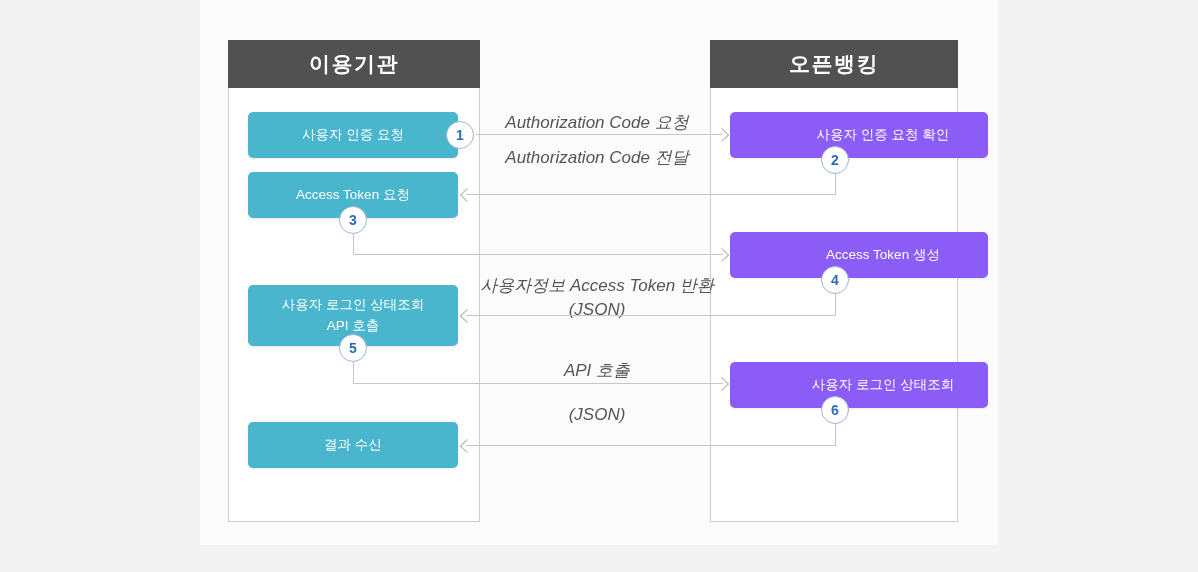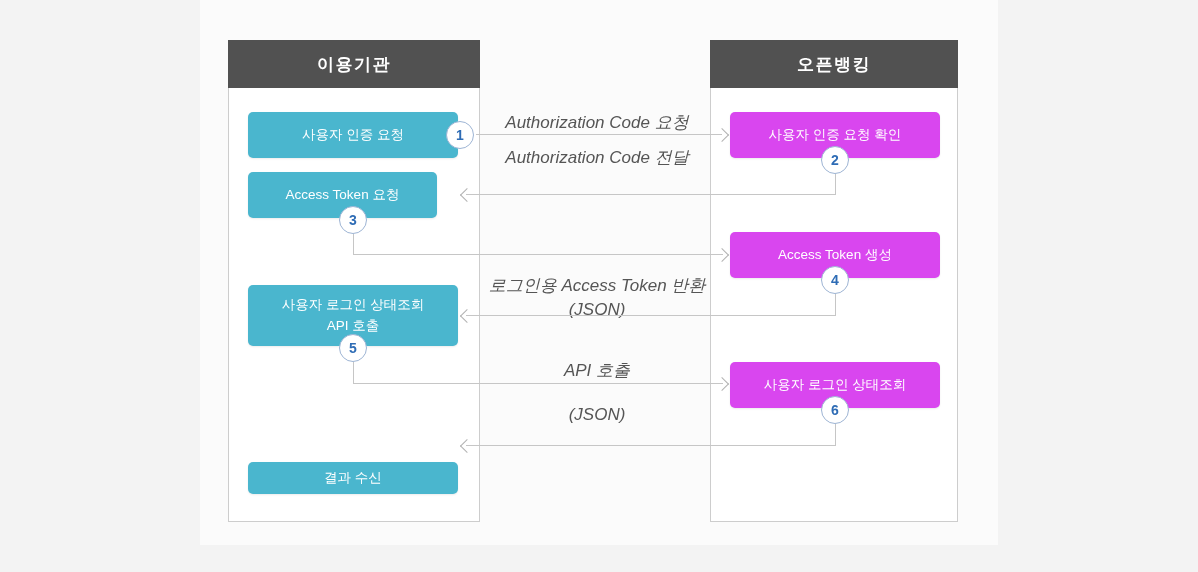--- a/index.html
+++ b/index.html
@@ -4,31 +4,31 @@
 <style>
   html,body { margin:0; padding:0; background:#f3f3f3; font-family:"Liberation Sans", sans-serif; }
   .canvas { position:relative; width:1198px; height:572px; background:#f3f3f3; overflow:hidden; }
   .content-band { position:absolute; left:200px; top:0; width:798px; height:545px; background:#fbfbfb; }
 
   .panel { position:absolute; top:40px; background:#ffffff; border:1px solid #cdcdcd; box-sizing:border-box; }
   .panel-left  { left:228px; width:252px; height:482px; }
   .panel-right { left:710px; width:248px; height:482px; }
   .panel-header { position:absolute; left:-1px; top:-1px; right:-1px; height:48px; background:#515151;
                   color:#ffffff; display:flex; align-items:center; justify-content:center;
-                  font-size:17px; font-weight:bold; letter-spacing:1.5px; }
+                  font-size:21px; font-weight:bold; letter-spacing:1.5px; }
 
   .flow-box { position:absolute; border-radius:5px; color:#ffffff; font-weight:normal; font-size:13.5px;
               display:flex; flex-direction:column; align-items:center; justify-content:center;
               text-align:center; line-height:1.5; z-index:2; box-shadow:0 1px 2px rgba(0,0,0,0.08); }
   .teal { background:#4ab6ce; }
-  .blue { background:#d946ef; }
+  .blue { background:#8b5cf6;padding-left:48px; }
   .b1 { left:248px; top:112px; width:210px; height:46px; }
-  .b2 { left:248px; top:172px; width:189px; height:46px;align-items:center; }
+  .b2 { left:248px; top:172px; width:210px; height:46px;align-items:center; }
   .b3 { left:248px; top:285px; width:210px; height:61px; }
-  .b4 { left:248px; top:422px; width:210px; height:32px;margin-top:40px; }
+  .b4 { left:248px; top:422px; width:210px; height:46px; }
   .r1 { left:730px; top:112px; width:210px; height:46px; }
   .r2 { left:730px; top:232px; width:210px; height:46px; }
   .r3 { left:730px; top:362px; width:210px; height:46px; }
 
   .step-circle { position:absolute; width:28px; height:28px; border-radius:50%; background:#ffffff;
                  border:1px solid #9db4d4; color:#2e6cb5; font-weight:bold; font-size:14px;
                  display:flex; align-items:center; justify-content:center; z-index:6; box-sizing:border-box; }
   .c1 { left:446px; top:121px; }
   .c2 { left:821px; top:146px; }
   .c3 { left:339px; top:206px; }
@@ -138,21 +138,21 @@
   <div class="step-circle c5">5</div>
   <div class="step-circle c6">6</div>
 
   <div class="mid-label l1">
     <div>Authorization Code 요청</div>
   </div>
   <div class="mid-label l2">
     <div>Authorization Code 전달</div>
   </div>
   <div class="mid-label l4">
-    <div>로그인용 Access Token 반환</div>
+    <div>사용자정보 Access Token 반환</div>
     <div>(JSON)</div>
   </div>
   <div class="mid-label l5">
     <div>API 호출</div>
   </div>
   <div class="mid-label l6">
     <div>(JSON)</div>
   </div>
 
 </div>

